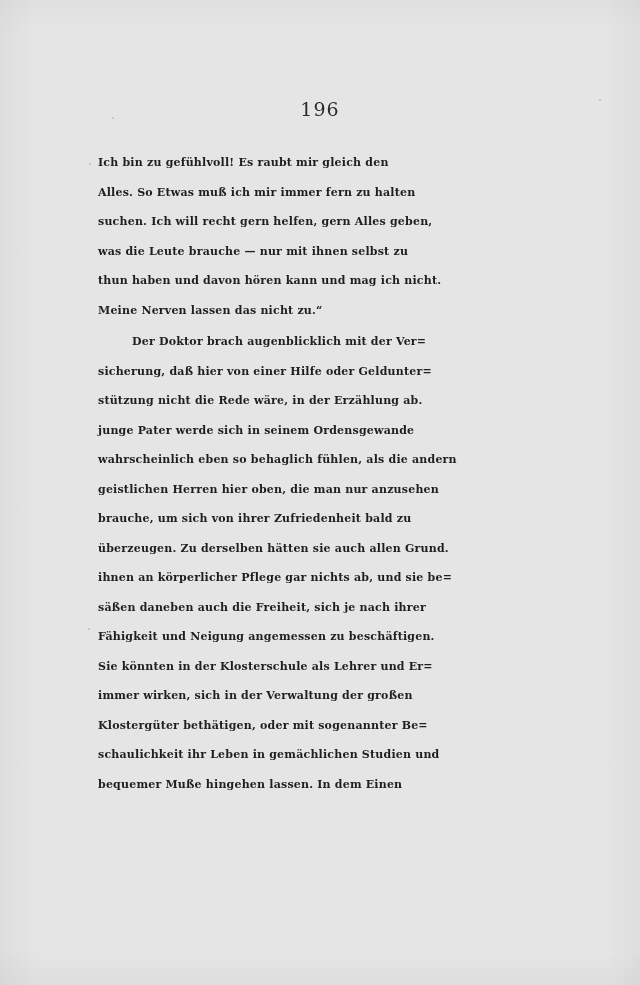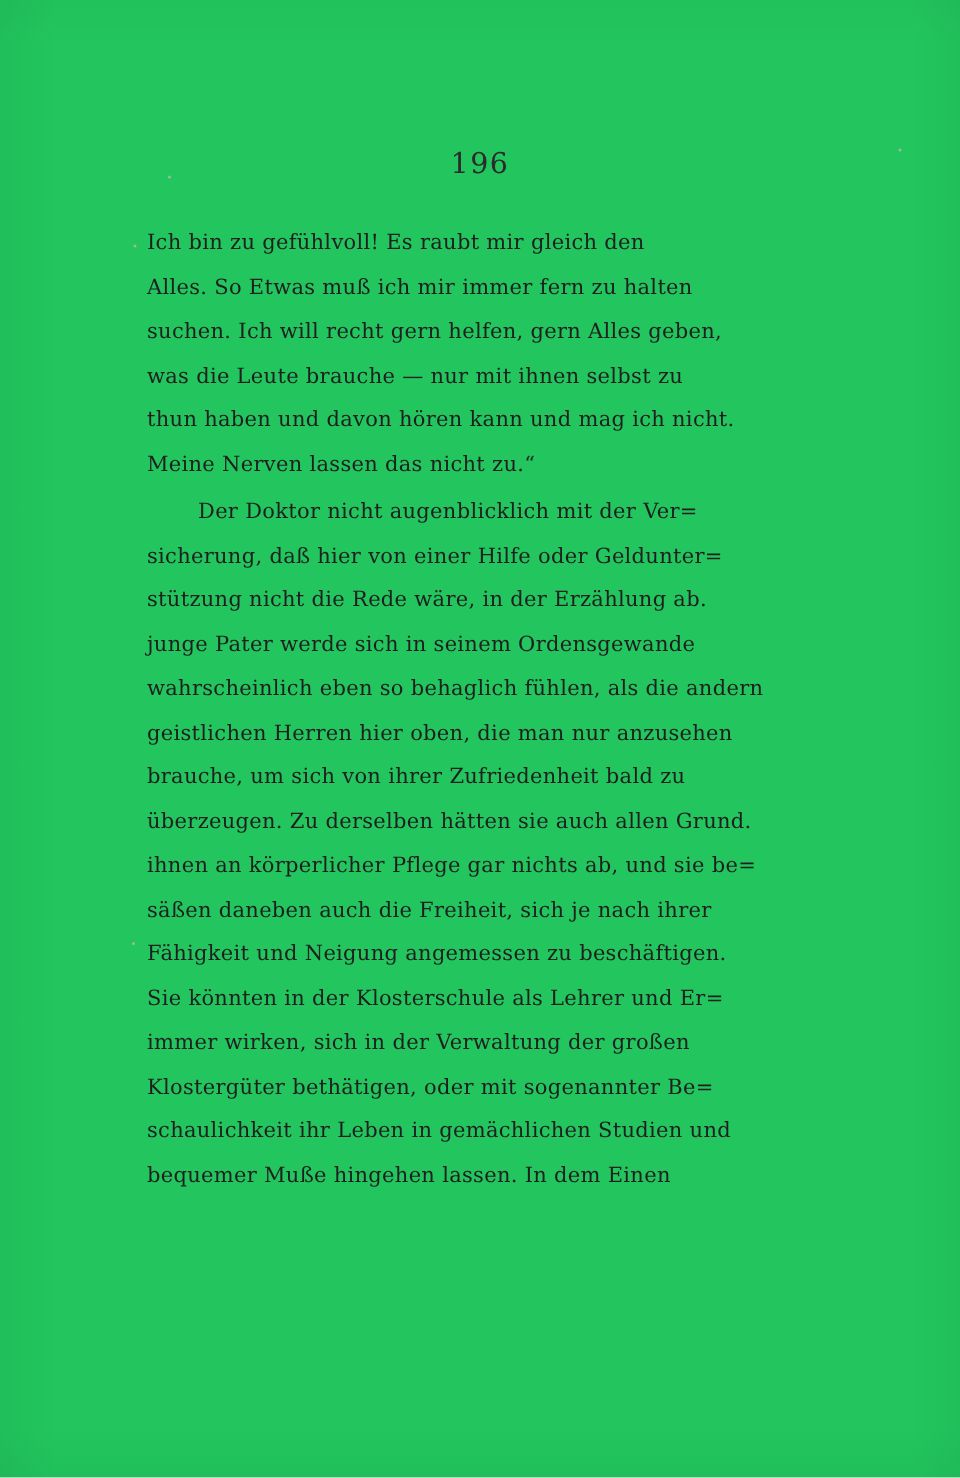--- a/index.html
+++ b/index.html
@@ -12,21 +12,21 @@
     height: 985px;
     position: relative;
     font-family: "DejaVu Serif", serif;
     color: #1a1a1a;
     overflow: hidden;
   }
 
   .page {
     position: absolute;
     inset: 0;
-    background: #22c55e;
+    background: #e5e5e5;
   }
 
   
   .page::before {
     content: "";
     position: absolute;
     inset: 0;
     background:
       linear-gradient(to right, rgba(0,0,0,0.035) 0px, rgba(0,0,0,0.0) 38px),
       linear-gradient(to left, rgba(0,0,0,0.03) 0px, rgba(0,0,0,0.0) 34px),
@@ -50,27 +50,27 @@
   .text-block {
     position: absolute;
     top: 148px;
     left: 98px;
     width: 456px;
   }
 
   .para {
     margin: 0 0 2px 0;
     font-family: "DejaVu Serif", serif;
-    font-size: 14px;
+    font-size: 11px;
     line-height: 29.5px;
     color: #1f1f1f;
     text-align: justify;
     letter-spacing: 0.2px;
     
-    font-weight: 400;
+    font-weight: 700;
     -webkit-font-smoothing: antialiased;
   }
 
   .line {
     display: block;
     white-space: nowrap;
   }
 
   .line.first-indent {
     padding-left: 34px;
@@ -97,21 +97,21 @@
     <p class="para">
       <span class="line">Ich bin zu gefühlvoll!  Es raubt mir gleich den</span>
       <span class="line">Alles.  So Etwas muß ich mir immer fern zu halten</span>
       <span class="line">suchen.  Ich will recht gern helfen, gern Alles geben,</span>
       <span class="line">was die Leute brauche — nur mit ihnen selbst zu</span>
       <span class="line">thun haben und davon hören kann und mag ich nicht.</span>
       <span class="line">Meine Nerven lassen das nicht zu.“</span>
     </p>
 
     <p class="para">
-      <span class="line first-indent">Der Doktor nicht augenblicklich mit der Ver=</span>
+      <span class="line first-indent">Der Doktor brach augenblicklich mit der Ver=</span>
       <span class="line">sicherung, daß hier von einer Hilfe oder Geldunter=</span>
       <span class="line">stützung nicht die Rede wäre, in der Erzählung ab.</span>
       <span class="line">junge Pater werde sich in seinem Ordensgewande</span>
       <span class="line">wahrscheinlich eben so behaglich fühlen, als die andern</span>
       <span class="line">geistlichen Herren hier oben, die man nur anzusehen</span>
       <span class="line">brauche, um sich von ihrer Zufriedenheit bald zu</span>
       <span class="line">überzeugen. Zu derselben hätten sie auch allen Grund.</span>
       <span class="line">ihnen an körperlicher Pflege gar nichts ab, und sie be=</span>
       <span class="line">säßen daneben auch die Freiheit, sich je nach ihrer</span>
       <span class="line">Fähigkeit und Neigung angemessen zu beschäftigen.</span>

